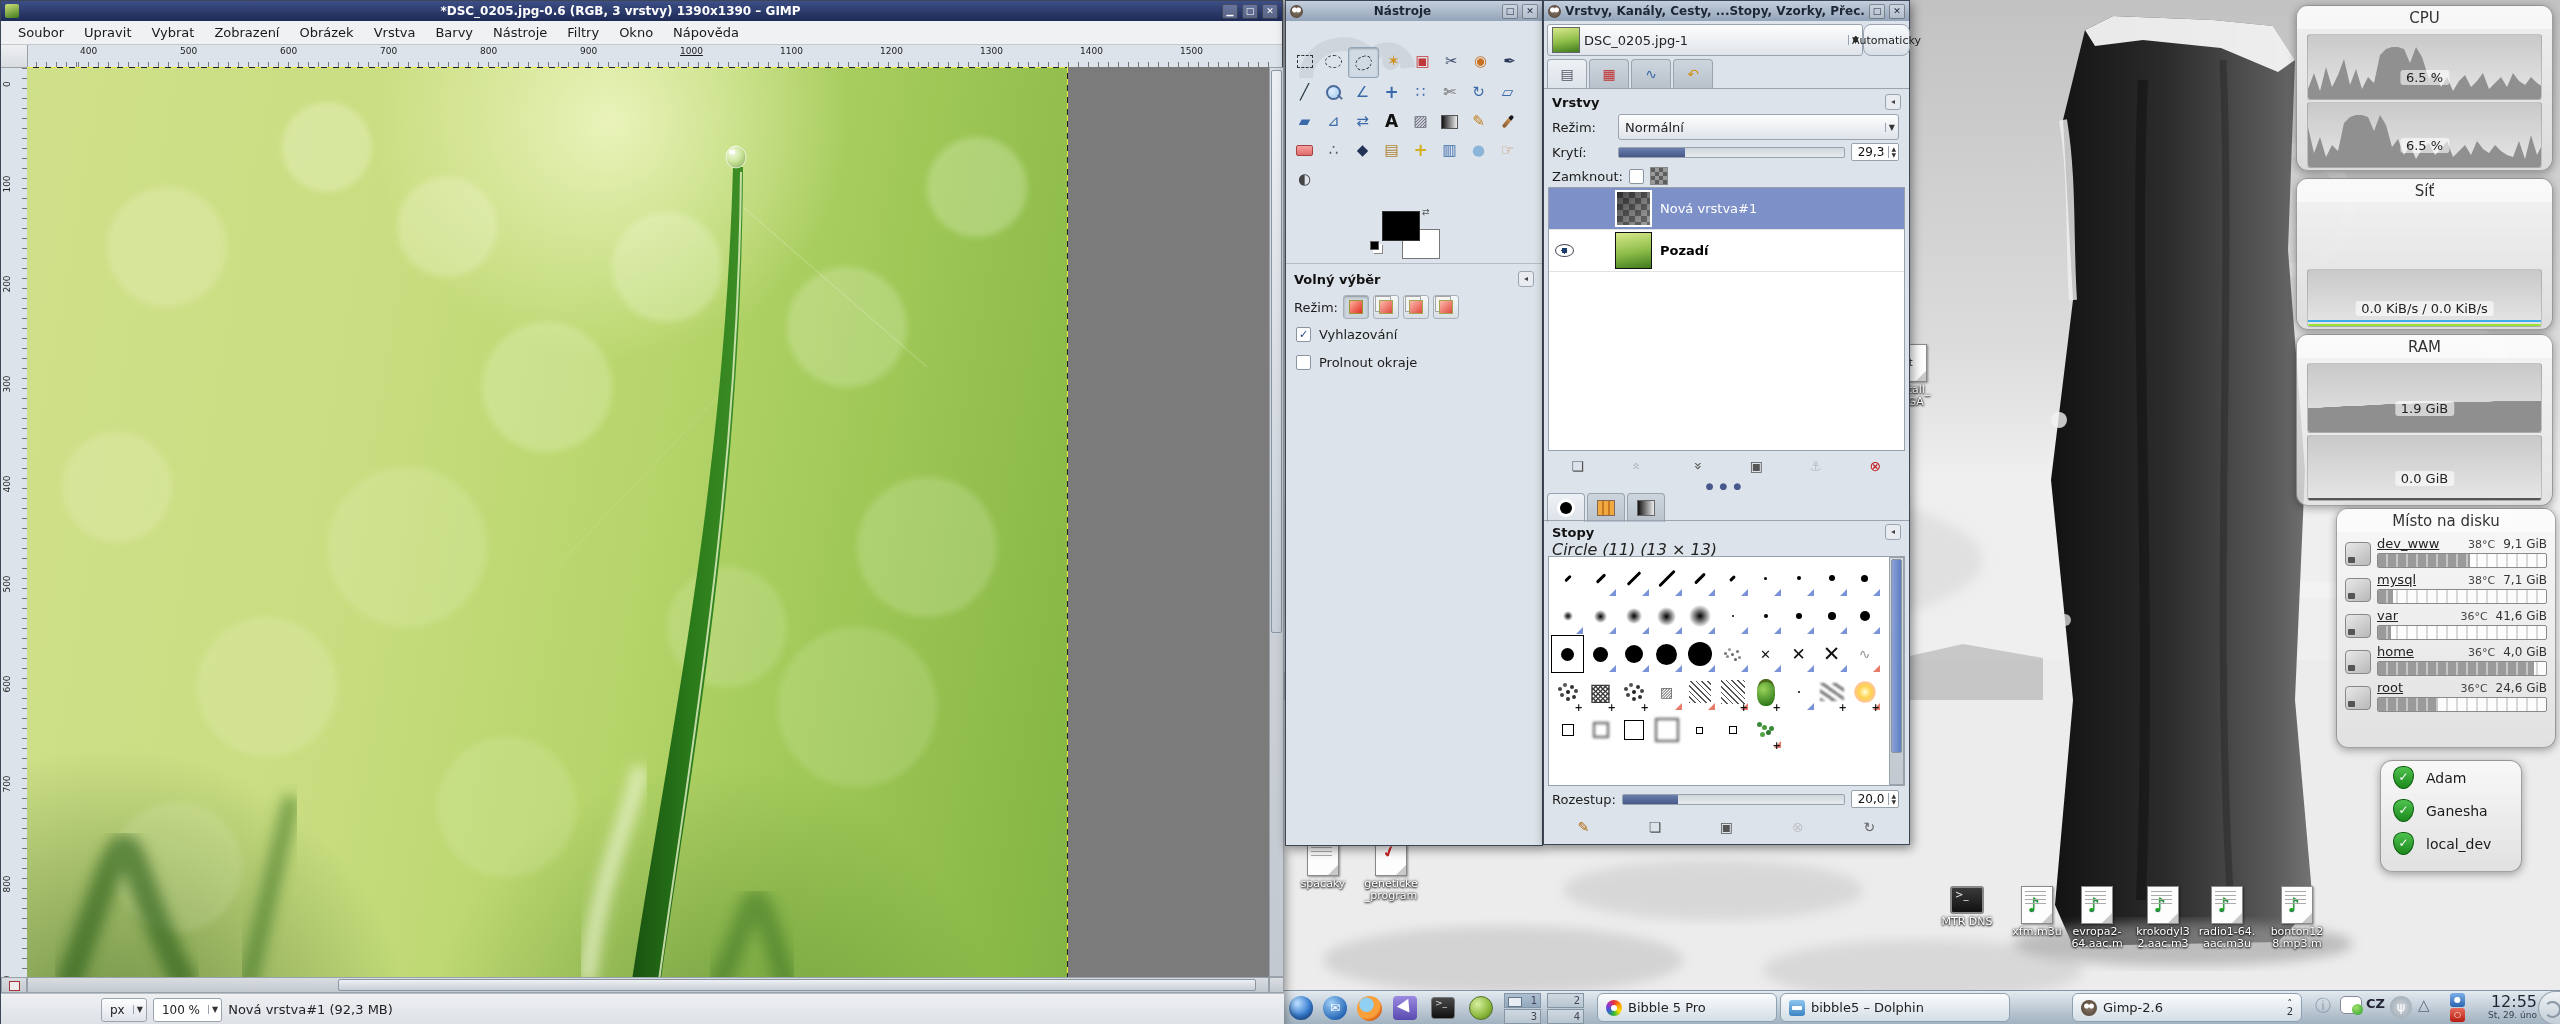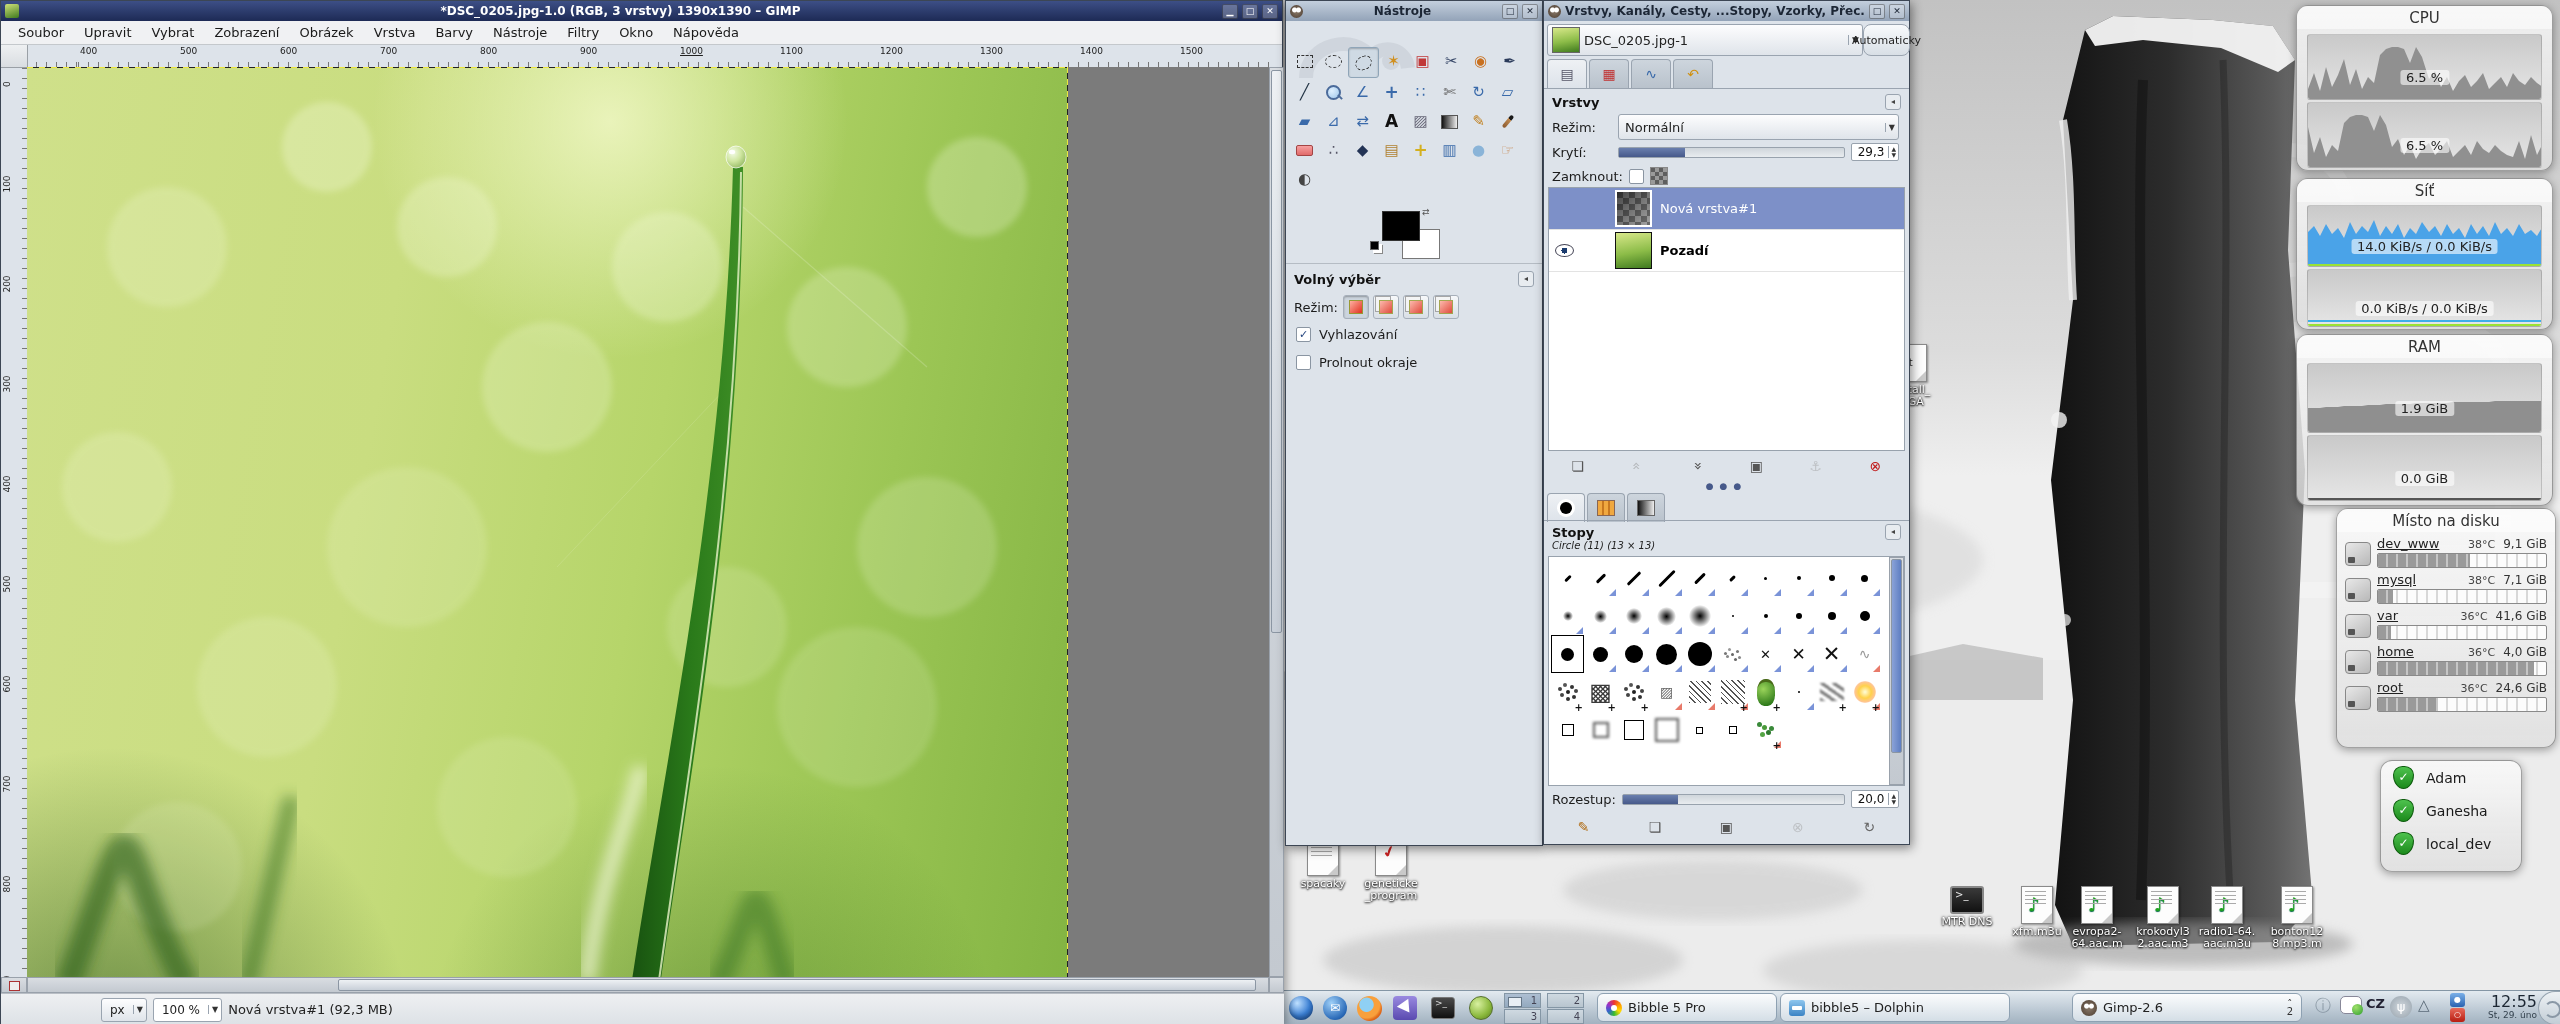--- a/index.html
+++ b/index.html
@@ -254,28 +254,20 @@
         <div class="graph" style="top: 96px; height: 64px;">
           <svg width="235" height="64" style="display:block;">
             <path d="M0,64 L0,24 L6,50 L12,34 L18,54 L24,42 L30,48 L36,20 L42,14 L48,12 L54,12 L60,14 L66,28 L72,12 L78,22 L84,44 L90,36 L96,52 L102,42 L108,56 L114,46 L121,40 L127,52 L133,46 L139,38 L145,54 L151,48 L157,42 L163,52 L169,38 L175,46 L181,50 L187,42 L193,48 L199,52 L205,54 L211,38 L217,56 L223,32 L229,52 L235,40 L235,64 Z" fill="#909090"></path>
             <path d="ML0,24 L6,50 L12,34 L18,54 L24,42 L30,48 L36,20 L42,14 L48,12 L54,12 L60,14 L66,28 L72,12 L78,22 L84,44 L90,36 L96,52 L102,42 L108,56 L114,46 L121,40 L127,52 L133,46 L139,38 L145,54 L151,48 L157,42 L163,52 L169,38 L175,46 L181,50 L187,42 L193,48 L199,52 L205,54 L211,38 L217,56 L223,32 L229,52 L235,40" fill="none" stroke="#6e6e6e" stroke-width="1.5"></path>
           </svg>
           <span class="gval" style="top: 55%;">6.5 %</span>
         </div>
       </div>
       <div class="plasmoid" style="left: 1013px; top: 178px; width: 257px; height: 152px;">
         <div class="ptitle">Síť</div>
-        <div class="graph" style="top: 26px; height: 60px;">
-          <svg width="235" height="60" style="display:block;">
-            <path d="M0,60 L0,26 L6,20 L12,30 L18,18 L24,28 L30,22 L36,32 L42,16 L48,28 L54,20 L60,26 L66,14 L72,30 L78,20 L84,28 L90,18 L96,32 L102,22 L108,28 L114,16 L121,26 L127,20 L133,30 L139,18 L145,28 L151,22 L157,32 L163,18 L169,28 L175,20 L181,30 L187,16 L193,28 L199,22 L205,30 L211,18 L217,28 L223,24 L229,30 L235,20 L235,60 Z" fill="#4aa3e8"></path>
-            <path d="ML0,26 L6,20 L12,30 L18,18 L24,28 L30,22 L36,32 L42,16 L48,28 L54,20 L60,26 L66,14 L72,30 L78,20 L84,28 L90,18 L96,32 L102,22 L108,28 L114,16 L121,26 L127,20 L133,30 L139,18 L145,28 L151,22 L157,32 L163,18 L169,28 L175,20 L181,30 L187,16 L193,28 L199,22 L205,30 L211,18 L217,28 L223,24 L229,30 L235,20" fill="none" stroke="#1f7fd4" stroke-width="1.5"></path>
-          </svg>
-          <div style="position:absolute;left:0;right:0;bottom:0;height:2px;background:#9ae234;"></div>
-          <span class="gval" style="top: 55%;">14.0 KiB/s / 0.0 KiB/s</span>
-        </div>
         <div class="graph" style="top: 90px; height: 56px;">
           <div style="position:absolute;left:0;right:0;bottom:4px;height:2px;background:#3daee9;"></div>
           <div style="position:absolute;left:0;right:0;bottom:0;height:2px;background:#9ae234;"></div>
           <span class="gval" style="top: 55%;">0.0 KiB/s / 0.0 KiB/s</span>
         </div>
       </div>
       <div class="plasmoid" style="left: 1013px; top: 334px; width: 257px; height: 172px;">
         <div class="ptitle">RAM</div>
         <div class="graph" style="top: 28px; height: 68px;">
           <svg width="235" height="68" style="display:block;">
@@ -370,21 +362,21 @@
           <span class="shield">✓</span>
           <span class="srv-label">local_dev</span>
         </div>
       </div>
     </div>
 </div>
 
 <div id="gimp-window" class="win" style="left:0;top:0;width:1283px;height:1024px;z-index:2;">
   <div class="tbar active">
     <span style="width:14px;height:14px;background:linear-gradient(160deg,#cfe27a,#3f7a1e);border-radius:2px;"></span>
-    <span class="ttl">*DSC_0205.jpg-1.0 (RGB, 3 vrstvy) 1390x1390 – GIMP</span>
+    <span class="ttl">*DSC_0205.jpg-0.6 (RGB, 3 vrstvy) 1390x1390 – GIMP</span>
     <span class="wbtn">▁</span>
     <span class="wbtn">□</span>
     <span class="wbtn">✕</span>
   </div>
   <div id="menubar">
       <span class="menu-item">Soubor</span>
       <span class="menu-item">Upravit</span>
       <span class="menu-item">Vybrat</span>
       <span class="menu-item">Zobrazení</span>
       <span class="menu-item">Obrázek</span>
@@ -742,21 +734,21 @@
       </span>
       <span class="ntab" style="width: 36px;">
         <span style="width: 16px; height: 14px; background: linear-gradient(90deg, rgb(17, 17, 17), rgb(238, 238, 238)); border: 1px solid rgb(102, 102, 102);"></span>
       </span>
     </div>
   <div style="position:absolute;left:0;top:519px;width:100%;height:1px;background:#9aa4b0;"></div>
   <div style="position:absolute;left:8px;top:523px;right:8px;display:flex;align-items:center;">
     <span style="font-size:13px;font-weight:bold;color:#111;flex:1;">Stopy</span>
     <span class="hdr-collapse">◂</span>
   </div>
-  <div style="position:absolute;left:8px;top:539px;font-size:10px;font-style:italic;color:#222;">Circle (11) (13 × 13)</div>
+  <div style="position:absolute;left:8px;top:539px;font-size:16px;font-style:italic;color:#222;">Circle (11) (13 × 13)</div>
   <div style="position:absolute;left:4px;top:555px;right:4px;height:228px;background:#fff;border:1px solid #98a2ad;">
     <div id="brush-grid" style="position:absolute;left:2px;top:2px;right:17px;bottom:2px;display:flex;flex-wrap:wrap;align-content:flex-start;overflow:hidden;">
         <div class="brush-cell">
           <span style="width: 8px; height: 3px; background: rgb(0, 0, 0); transform: rotate(-45deg); border-radius: 2px;"></span>
         </div>
         <div class="brush-cell">
           <span style="width: 12px; height: 3px; background: rgb(0, 0, 0); transform: rotate(-45deg); border-radius: 2px;"></span>
           <span class="corner b"></span>
         </div>
         <div class="brush-cell">

